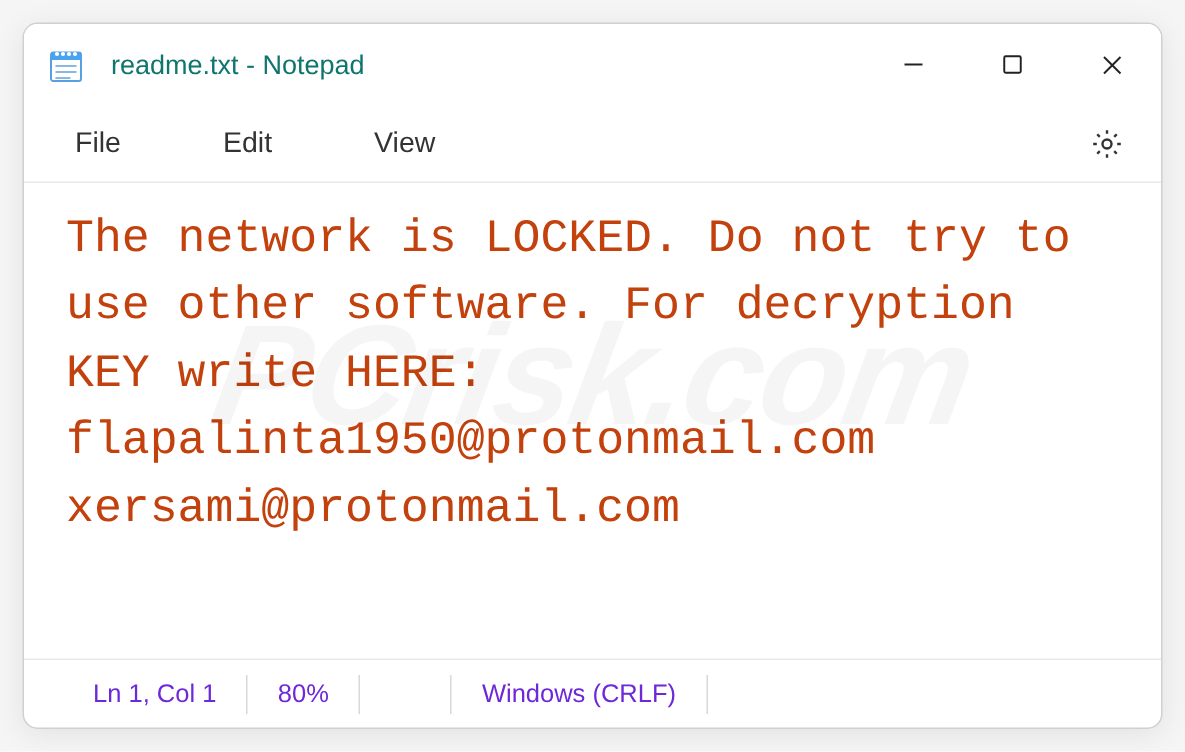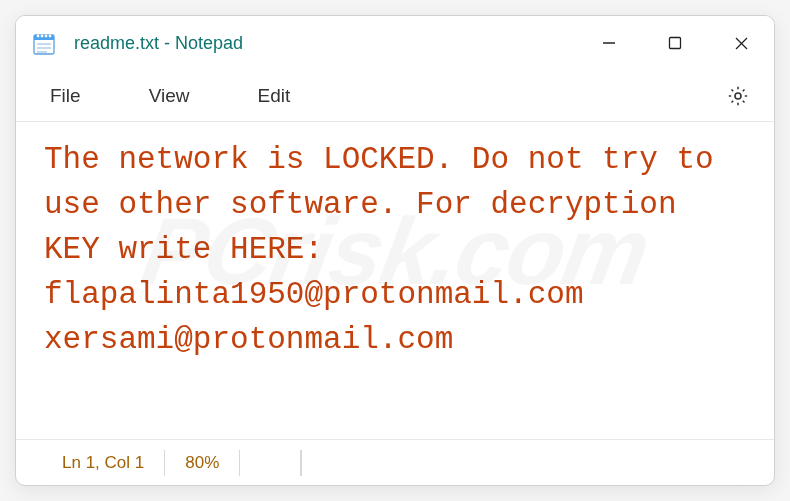--- a/index.html
+++ b/index.html
@@ -109,21 +109,21 @@
       position: relative;
       z-index: 2;
       cursor: text;
     }
     .statusbar {
       height: 46px;
       display: flex;
       align-items: center;
       border-top: 1px solid #e8e8e8;
       font-size: 17px;
-      color: #a16207;
+      color: #6d28d9;
       padding: 0 10px 0 26px;
       position: relative;
       z-index: 2;
     }
     .status-cell {
       padding: 0 20px;
       height: 28px;
       display: flex;
       align-items: center;
     }
@@ -171,37 +171,38 @@
         <svg width="15" height="15" viewBox="0 0 15 15">
             <line x1="2" y1="2" x2="13" y2="13" stroke="#222" stroke-width="1.3"></line>
             <line x1="13" y1="2" x2="2" y2="13" stroke="#222" stroke-width="1.3"></line>
           </svg>
       </div>
     </div>
   </div>
 
   <div class="menubar">
     <div class="menu-item">File</div>
+    <div class="menu-item">Edit</div>
     <div class="menu-item">View</div>
-    <div class="menu-item">Edit</div>
     <div class="settings-icon">
       <svg width="24" height="24" viewBox="0 0 24 24" fill="none" stroke="#333" stroke-width="1.6">
         <circle cx="12" cy="12" r="3"></circle>
         <path d="M12 2.8v2.4M12 18.8v2.4M21.2 12h-2.4M5.2 12H2.8M18.5 5.5l-1.7 1.7M7.2 16.8l-1.7 1.7M18.5 18.5l-1.7-1.7M7.2 7.2 5.5 5.5"></path>
       </svg>
     </div>
   </div>
 
   <div class="content">The network is LOCKED. Do not try to use other software. For decryption KEY write HERE:
 flapalinta1950@protonmail.com
 xersami@protonmail.com</div>
 
   <div class="statusbar">
     <div class="status-cell">Ln 1, Col 1</div>
     <div class="status-sep"></div>
     <div class="status-cell">80%</div>
     <div class="status-sep"></div>
     <div class="spacer"></div>
     <div class="status-sep"></div>
+    <div class="status-cell">Windows (CRLF)</div>
     <div class="status-sep"></div>
   </div>
 
 </div>
 
 </body></html>

